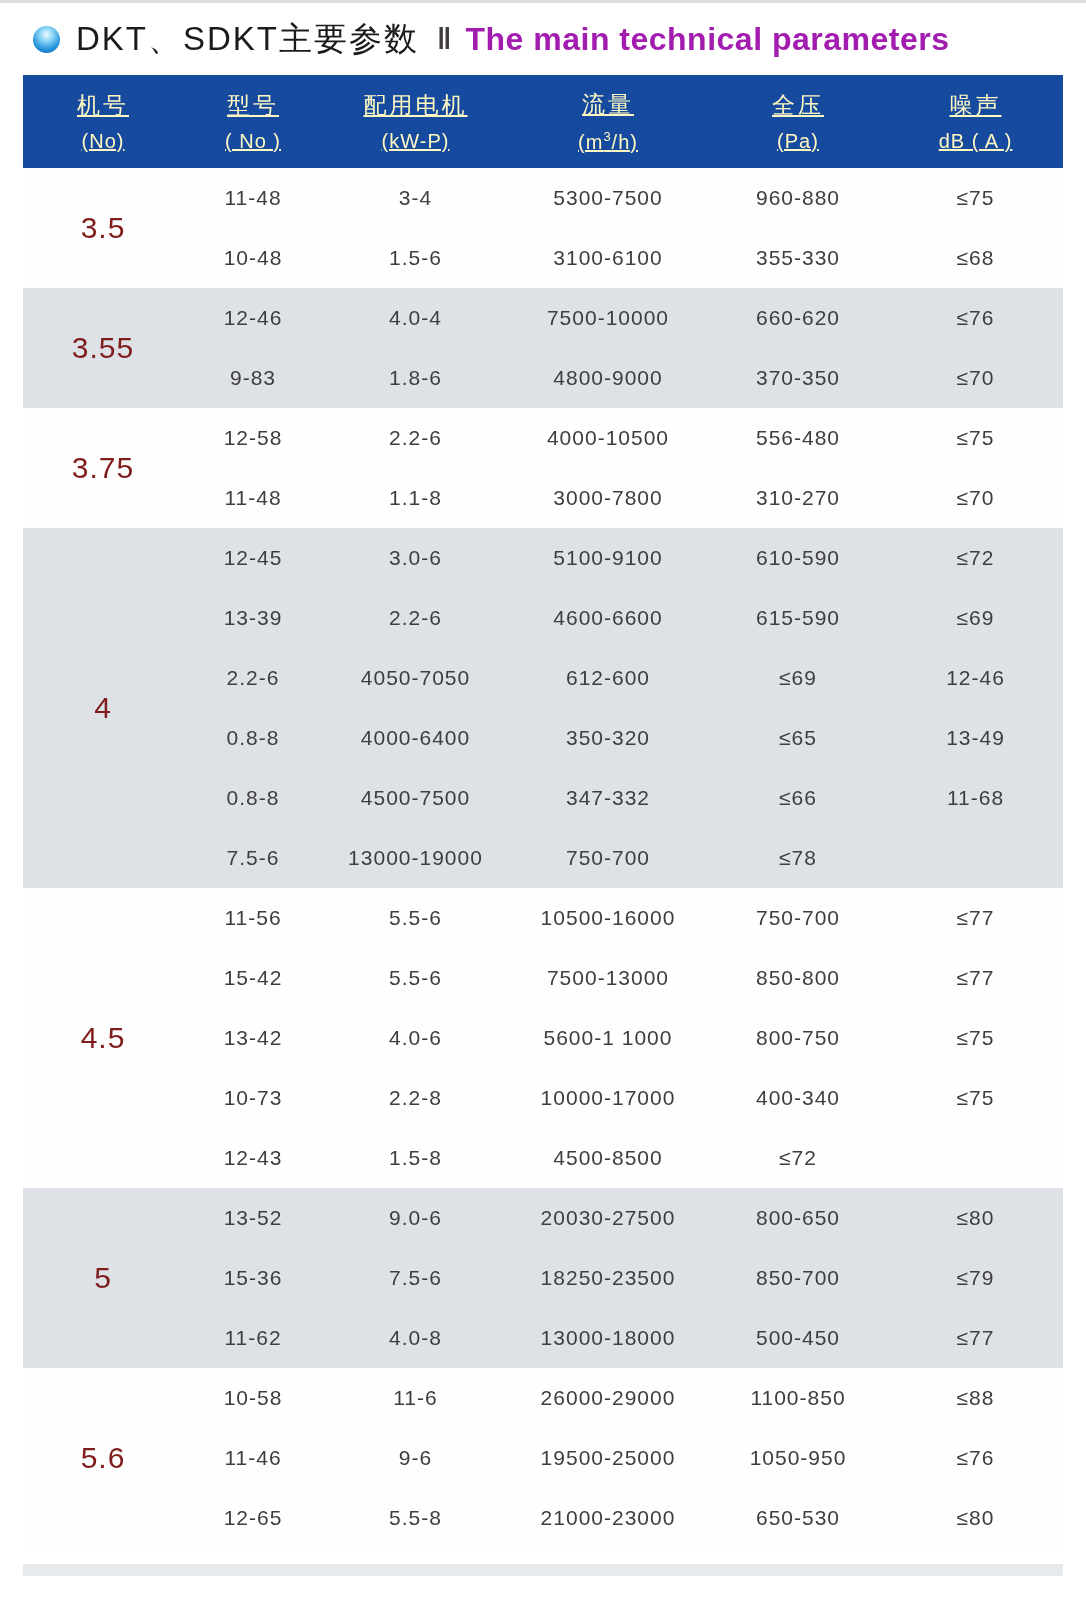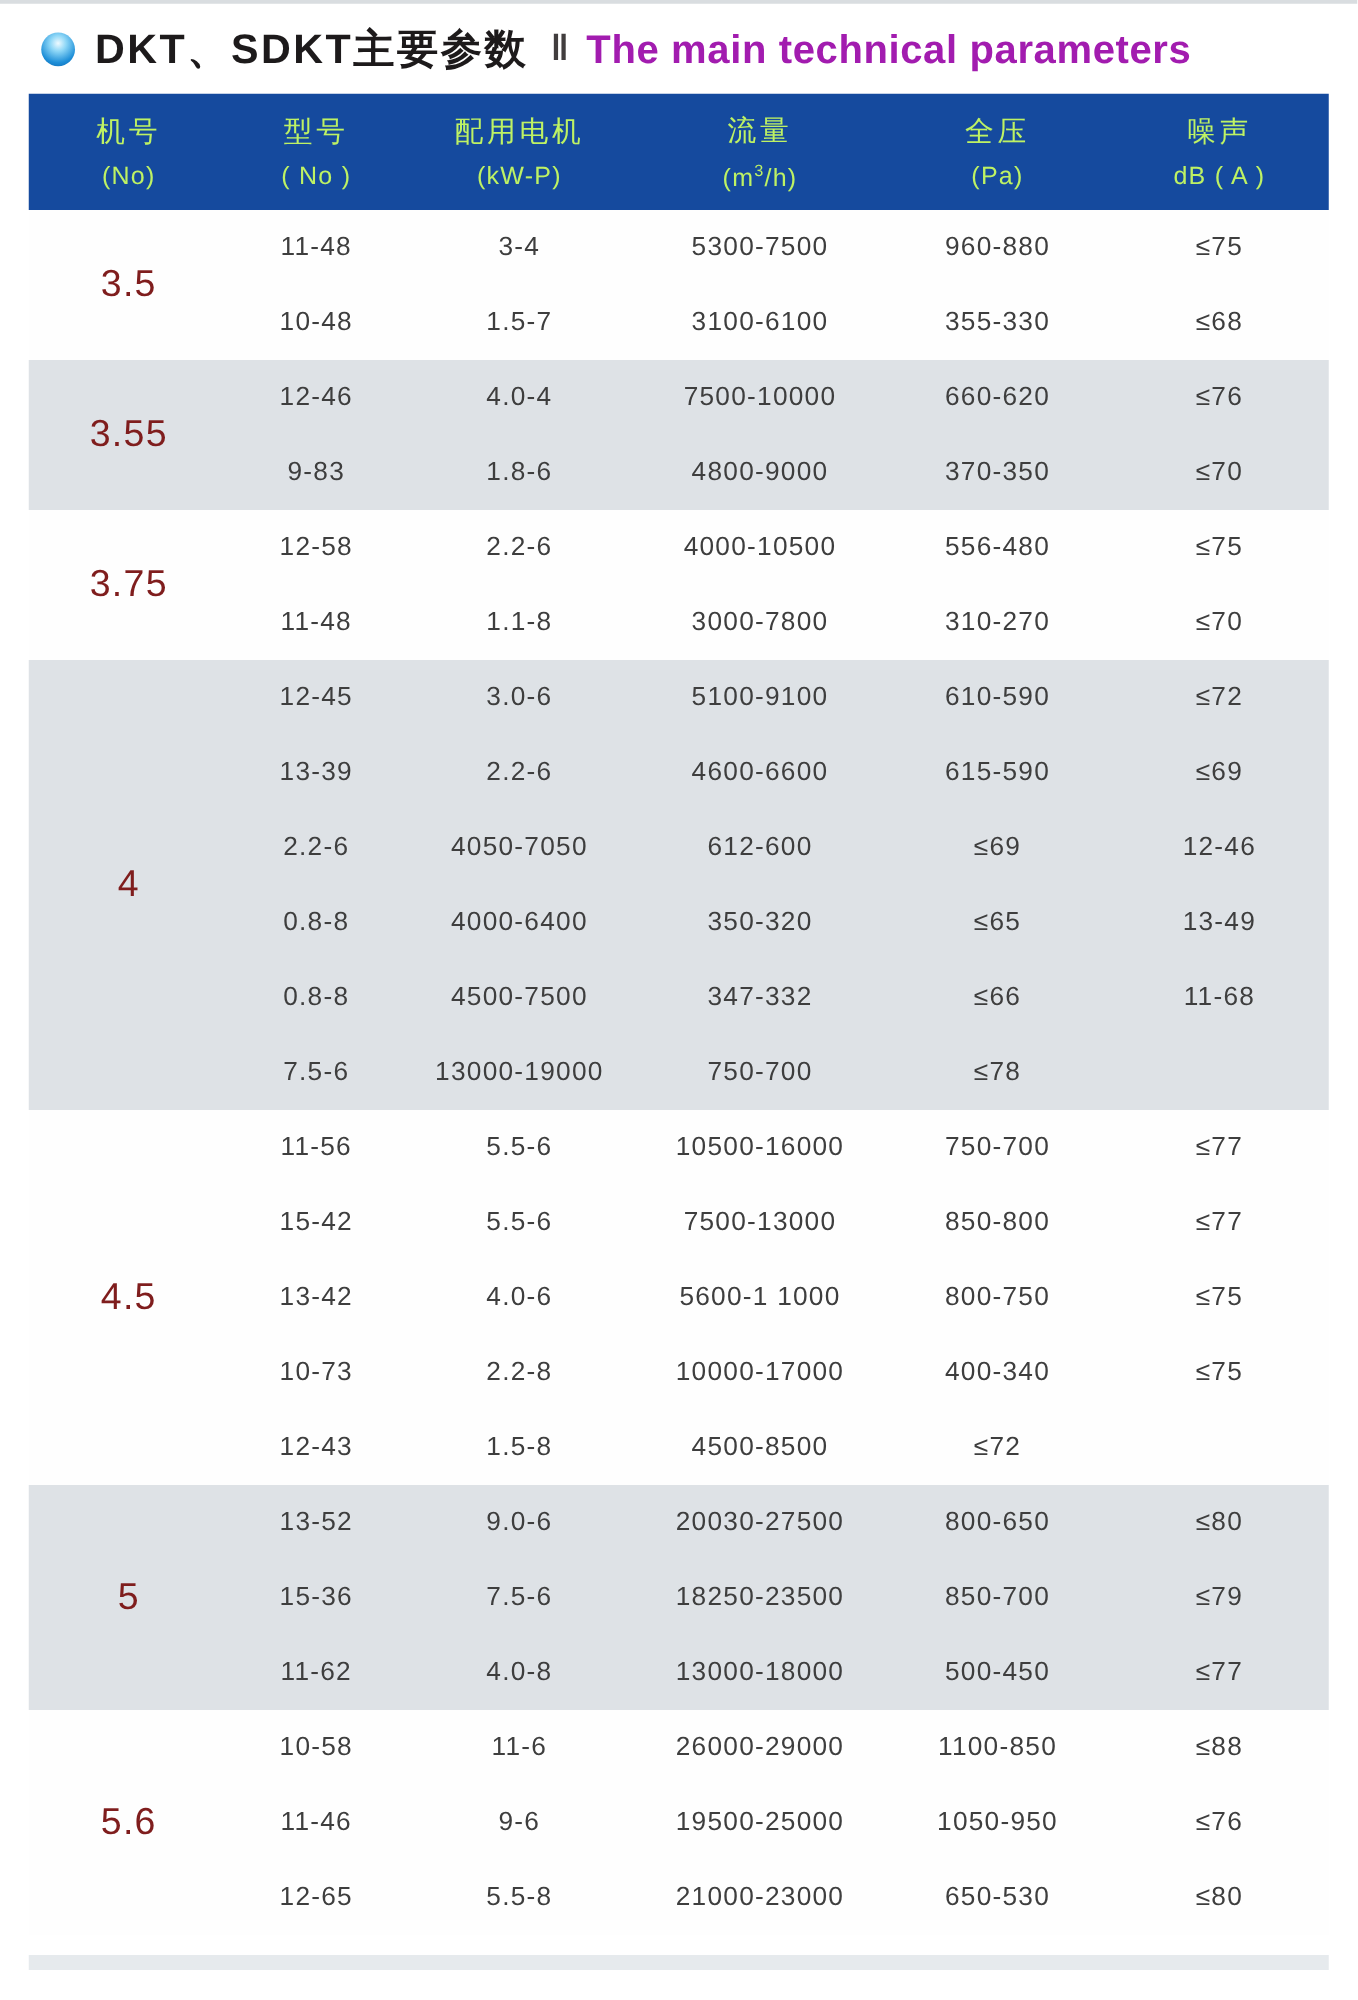--- a/index.html
+++ b/index.html
@@ -14,31 +14,31 @@
   
   .title-row {
     display:flex; align-items:center;
     padding:20px 0 0 33px; height:58px;
   }
   .bullet {
     width:27px; height:27px; border-radius:50%; flex:0 0 27px;
     background:radial-gradient(circle at 50% 32%, #eefaff 0%, #8ed7f7 28%, #1e8fd8 68%, #0a61ab 100%);
   }
   .title-zh {
-    font-size:33px; font-weight:bold; color:#1d1a1b;
+    font-size:33px; font-weight:normal; color:#1d1a1b;
     letter-spacing:2px; margin-left:16px; white-space:nowrap;
   }
   .title-sep { font-size:29px; font-weight:bold; color:#413d3e; margin:0 14px 0 18px; }
   .title-en { font-size:32px; font-weight:bold; color:#a21caf; white-space:nowrap; letter-spacing:0.5px; }
 
   
   .tbl { width:1040px; margin:17px auto 0 auto; }
   .thead {
     display:grid; grid-template-columns:160px 140px 185px 200px 180px 175px;
-    background:#154a9e; color:#bef264; height:93px; align-items:center;
+    background:#154a9e; color:#fef9c3; height:93px; align-items:center;text-decoration:underline;
   }
   .th { text-align:center; }
   .th-zh { font-size:23px; letter-spacing:3px; }
   .th-sub { font-size:20px; margin-top:9px; letter-spacing:1px; }
   .th-sub sup { font-size:13px; vertical-align:super; }
 
   .group {
     display:grid; grid-template-columns:160px 140px 185px 200px 180px 175px;
     grid-auto-rows:60px; grid-auto-flow:row;
   }
@@ -96,21 +96,21 @@
   </div>
 
   <div class="group white">
     <div class="glabel" style="grid-row:1 / span 2">3.5</div>
     <div class="cell">11-48</div>
     <div class="cell">3-4</div>
     <div class="cell">5300-7500</div>
     <div class="cell">960-880</div>
     <div class="cell">≤75</div>
     <div class="cell">10-48</div>
-    <div class="cell">1.5-7</div>
+    <div class="cell">1.5-6</div>
     <div class="cell">3100-6100</div>
     <div class="cell">355-330</div>
     <div class="cell">≤68</div>
   </div>
 
   <div class="group gray">
     <div class="glabel" style="grid-row:1 / span 2">3.55</div>
     <div class="cell">12-46</div>
     <div class="cell">4.0-4</div>
     <div class="cell">7500-10000</div>

